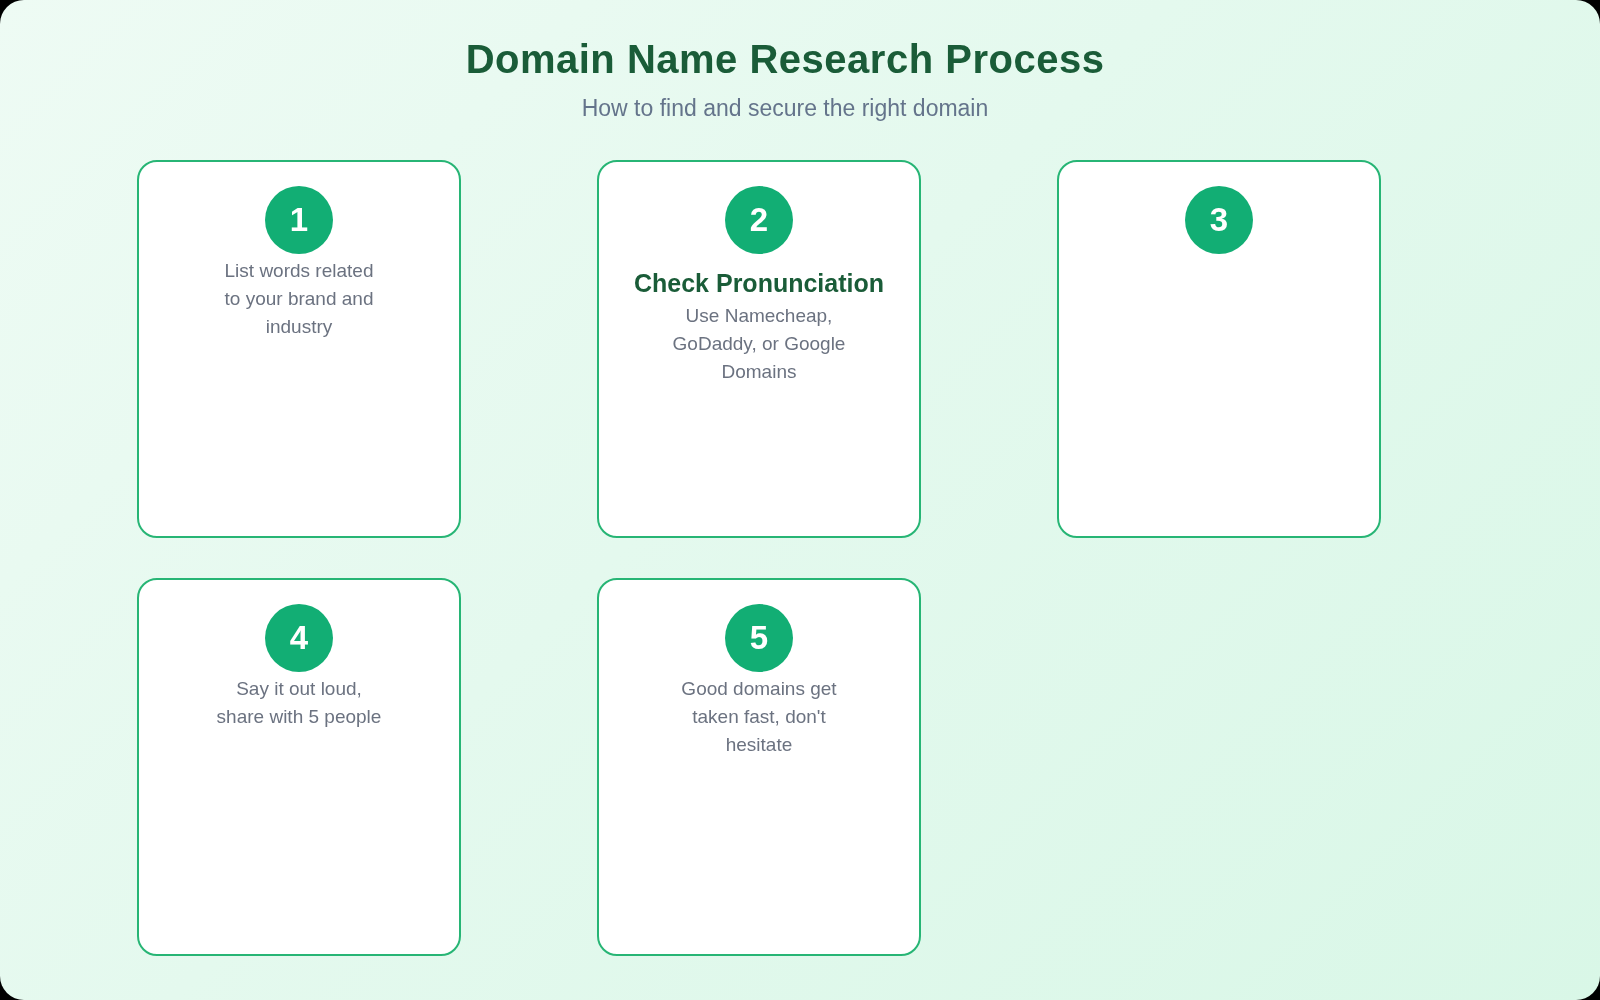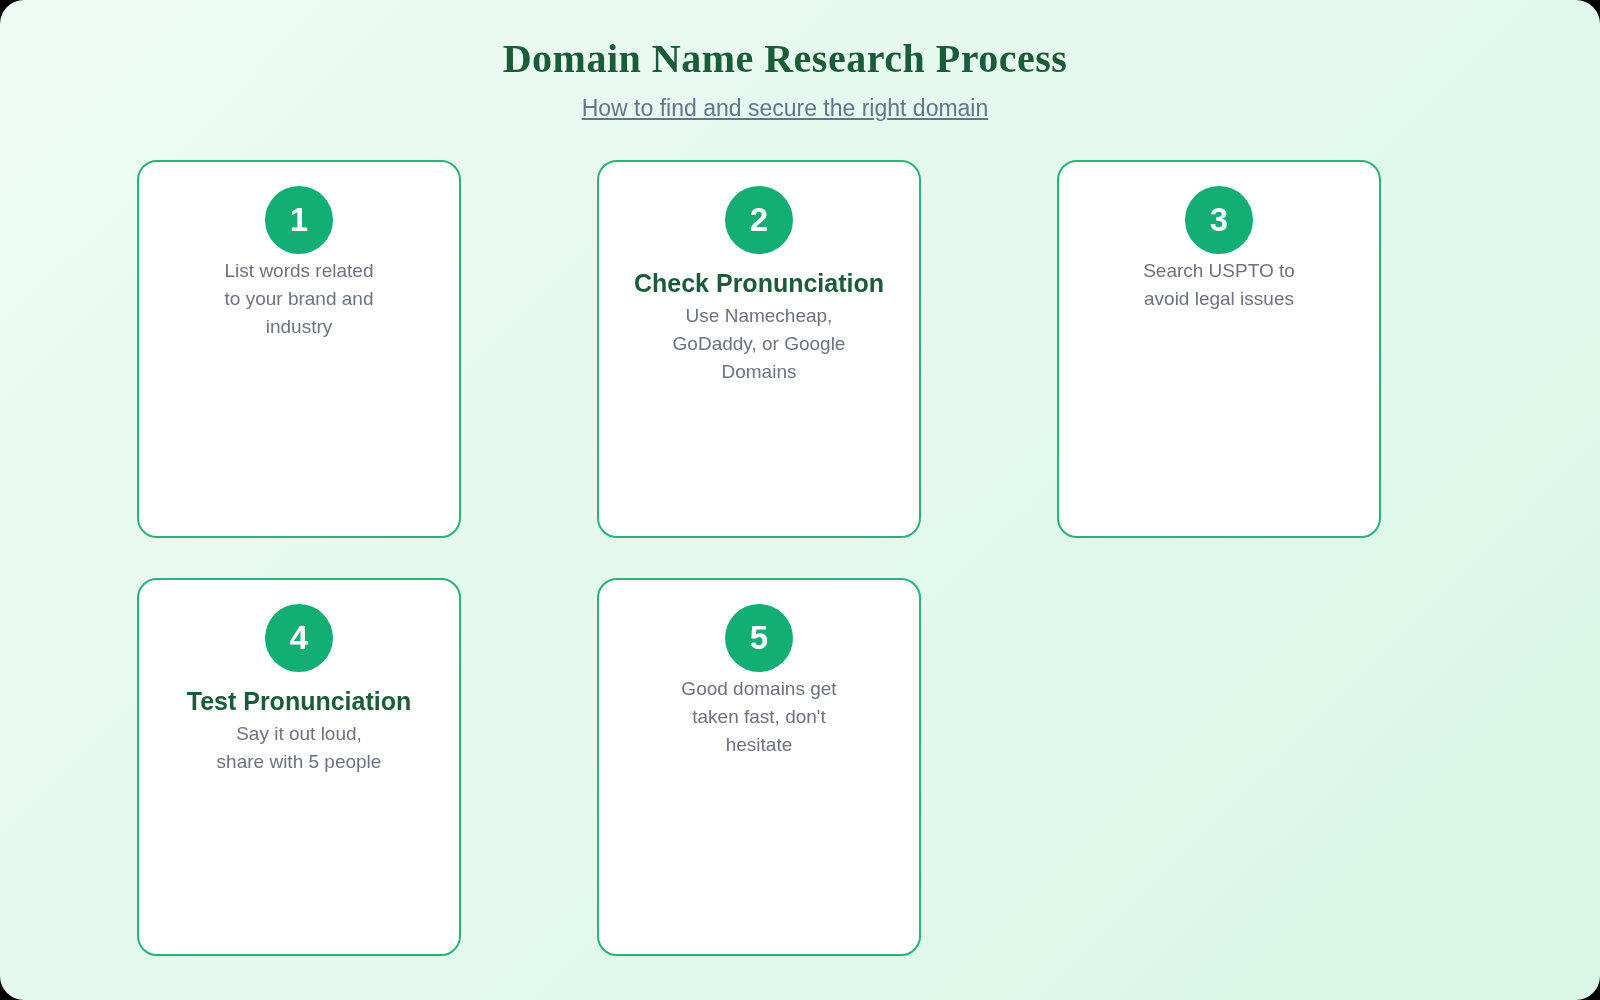--- a/index.html
+++ b/index.html
@@ -25,28 +25,26 @@
     left: 0;
     width: 1570px;
     text-align: center;
   }
   .page-title {
     font-size: 40px;
     font-weight: bold;
     color: #1a5c38;
     line-height: 42px;
     letter-spacing: 0.5px;
-    font-family: Liberation Serif, serif;
   }
   .page-subtitle {
     margin-top: 15px;
     font-size: 23px;
     color: #64748b;
     line-height: 27px;
-    text-decoration: underline;
   }
   .steps-grid {
     position: absolute;
     top: 160px;
     left: 137px;
     display: grid;
     grid-template-columns: repeat(3, 324px);
     column-gap: 136px;
     row-gap: 40px;
     grid-auto-rows: 378px;
@@ -109,27 +107,24 @@
     <div class="step-card">
       <div class="step-number">2</div>
       <div class="step-title">Check Pronunciation</div>
       <div class="step-description">Use Namecheap,
 GoDaddy, or Google
 Domains</div>
     </div>
 
     <div class="step-card">
       <div class="step-number">3</div>
-      <div class="step-description">Search USPTO to
-avoid legal issues</div>
     </div>
 
     <div class="step-card">
       <div class="step-number">4</div>
-      <div class="step-title">Test Pronunciation</div>
       <div class="step-description">Say it out loud,
 share with 5 people</div>
     </div>
 
     <div class="step-card">
       <div class="step-number">5</div>
       <div class="step-description">Good domains get
 taken fast, don't
 hesitate</div>
     </div>

